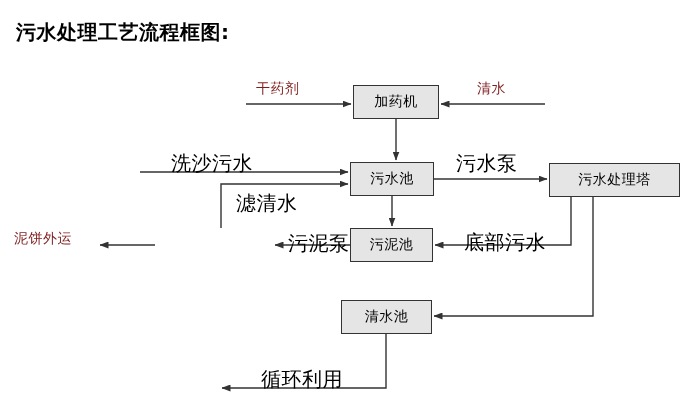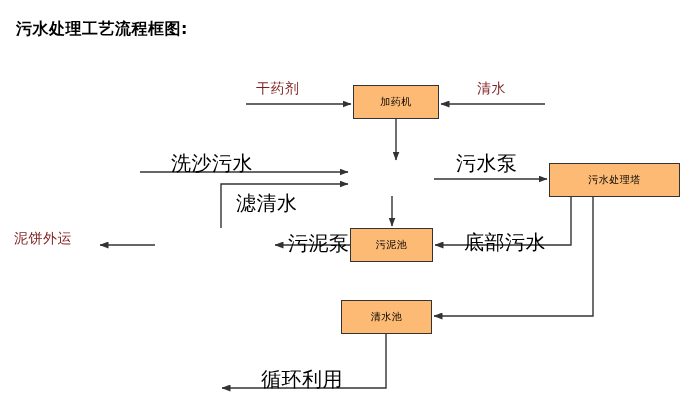--- a/index.html
+++ b/index.html
@@ -14,42 +14,42 @@
     position: relative;
     width: 700px;
     height: 420px;
     background: #ffffff;
     overflow: hidden;
   }
   #title {
     position: absolute;
     left: 16px;
     top: 19px;
-    font-size: 16px;
+    font-size: 20px;
     font-weight: bold;
     color: #000000;
     letter-spacing: 0.5px;
     white-space: nowrap;
   }
   svg#wires {
     position: absolute;
     left: 0;
     top: 0;
     width: 700px;
     height: 420px;
   }
   .node {
     position: absolute;
     box-sizing: border-box;
     border: 1px solid #333333;
-    background: #fdba74;
+    background: #e5e5e5;
     display: flex;
     align-items: center;
     justify-content: center;
-    font-size: 10px;
+    font-size: 14px;
     color: #000000;
     white-space: nowrap;
     letter-spacing: 0.5px;
   }
   .edge-label {
     position: absolute;
     font-size: 20px;
     color: #000000;
     white-space: nowrap;
     letter-spacing: 0.5px;
@@ -101,20 +101,23 @@
 
       <path d="M386,334 L386,388 L222,388" marker-end="url(#ah)"></path>
 
     </g>
   </svg>
 
   <div class="node" style="left:353px; top:85px; width:86px; height:34px;">
     <span>加药机</span>
   </div>
 
+  <div class="node" style="left:350px; top:162px; width:84px; height:34px;">
+    <span>污水池</span>
+  </div>
 
   <div class="node" style="left:549px; top:163px; width:131px; height:34px;">
     <span>污水处理塔</span>
   </div>
 
 
   <div class="node" style="left:350px; top:228px; width:83px; height:34px;">
     <span>污泥池</span>
   </div>
 

